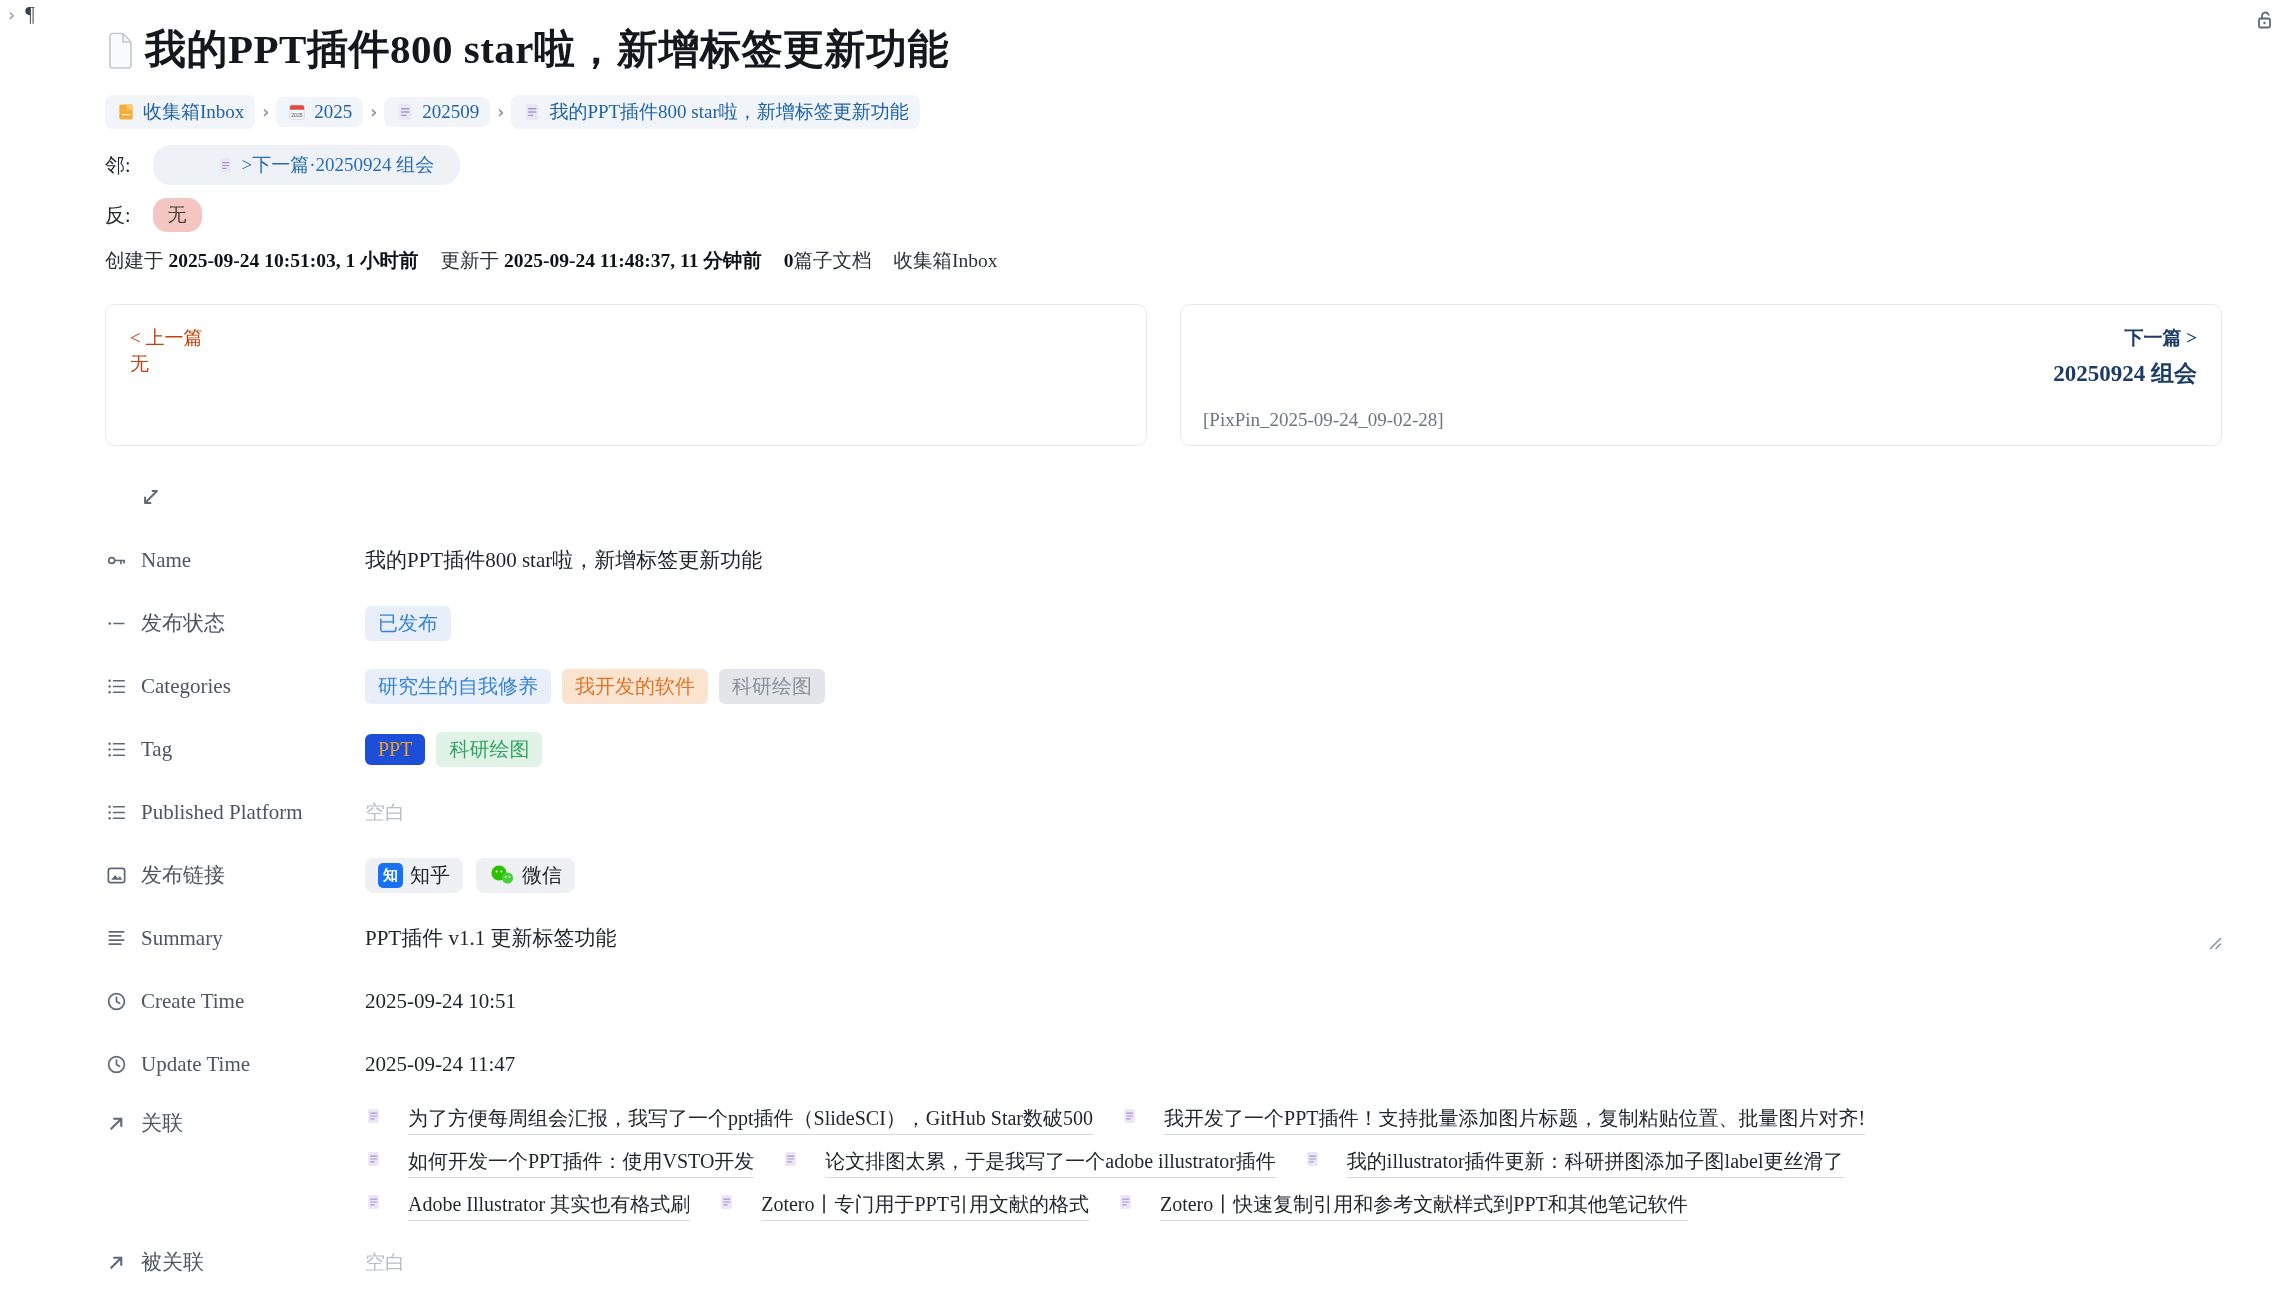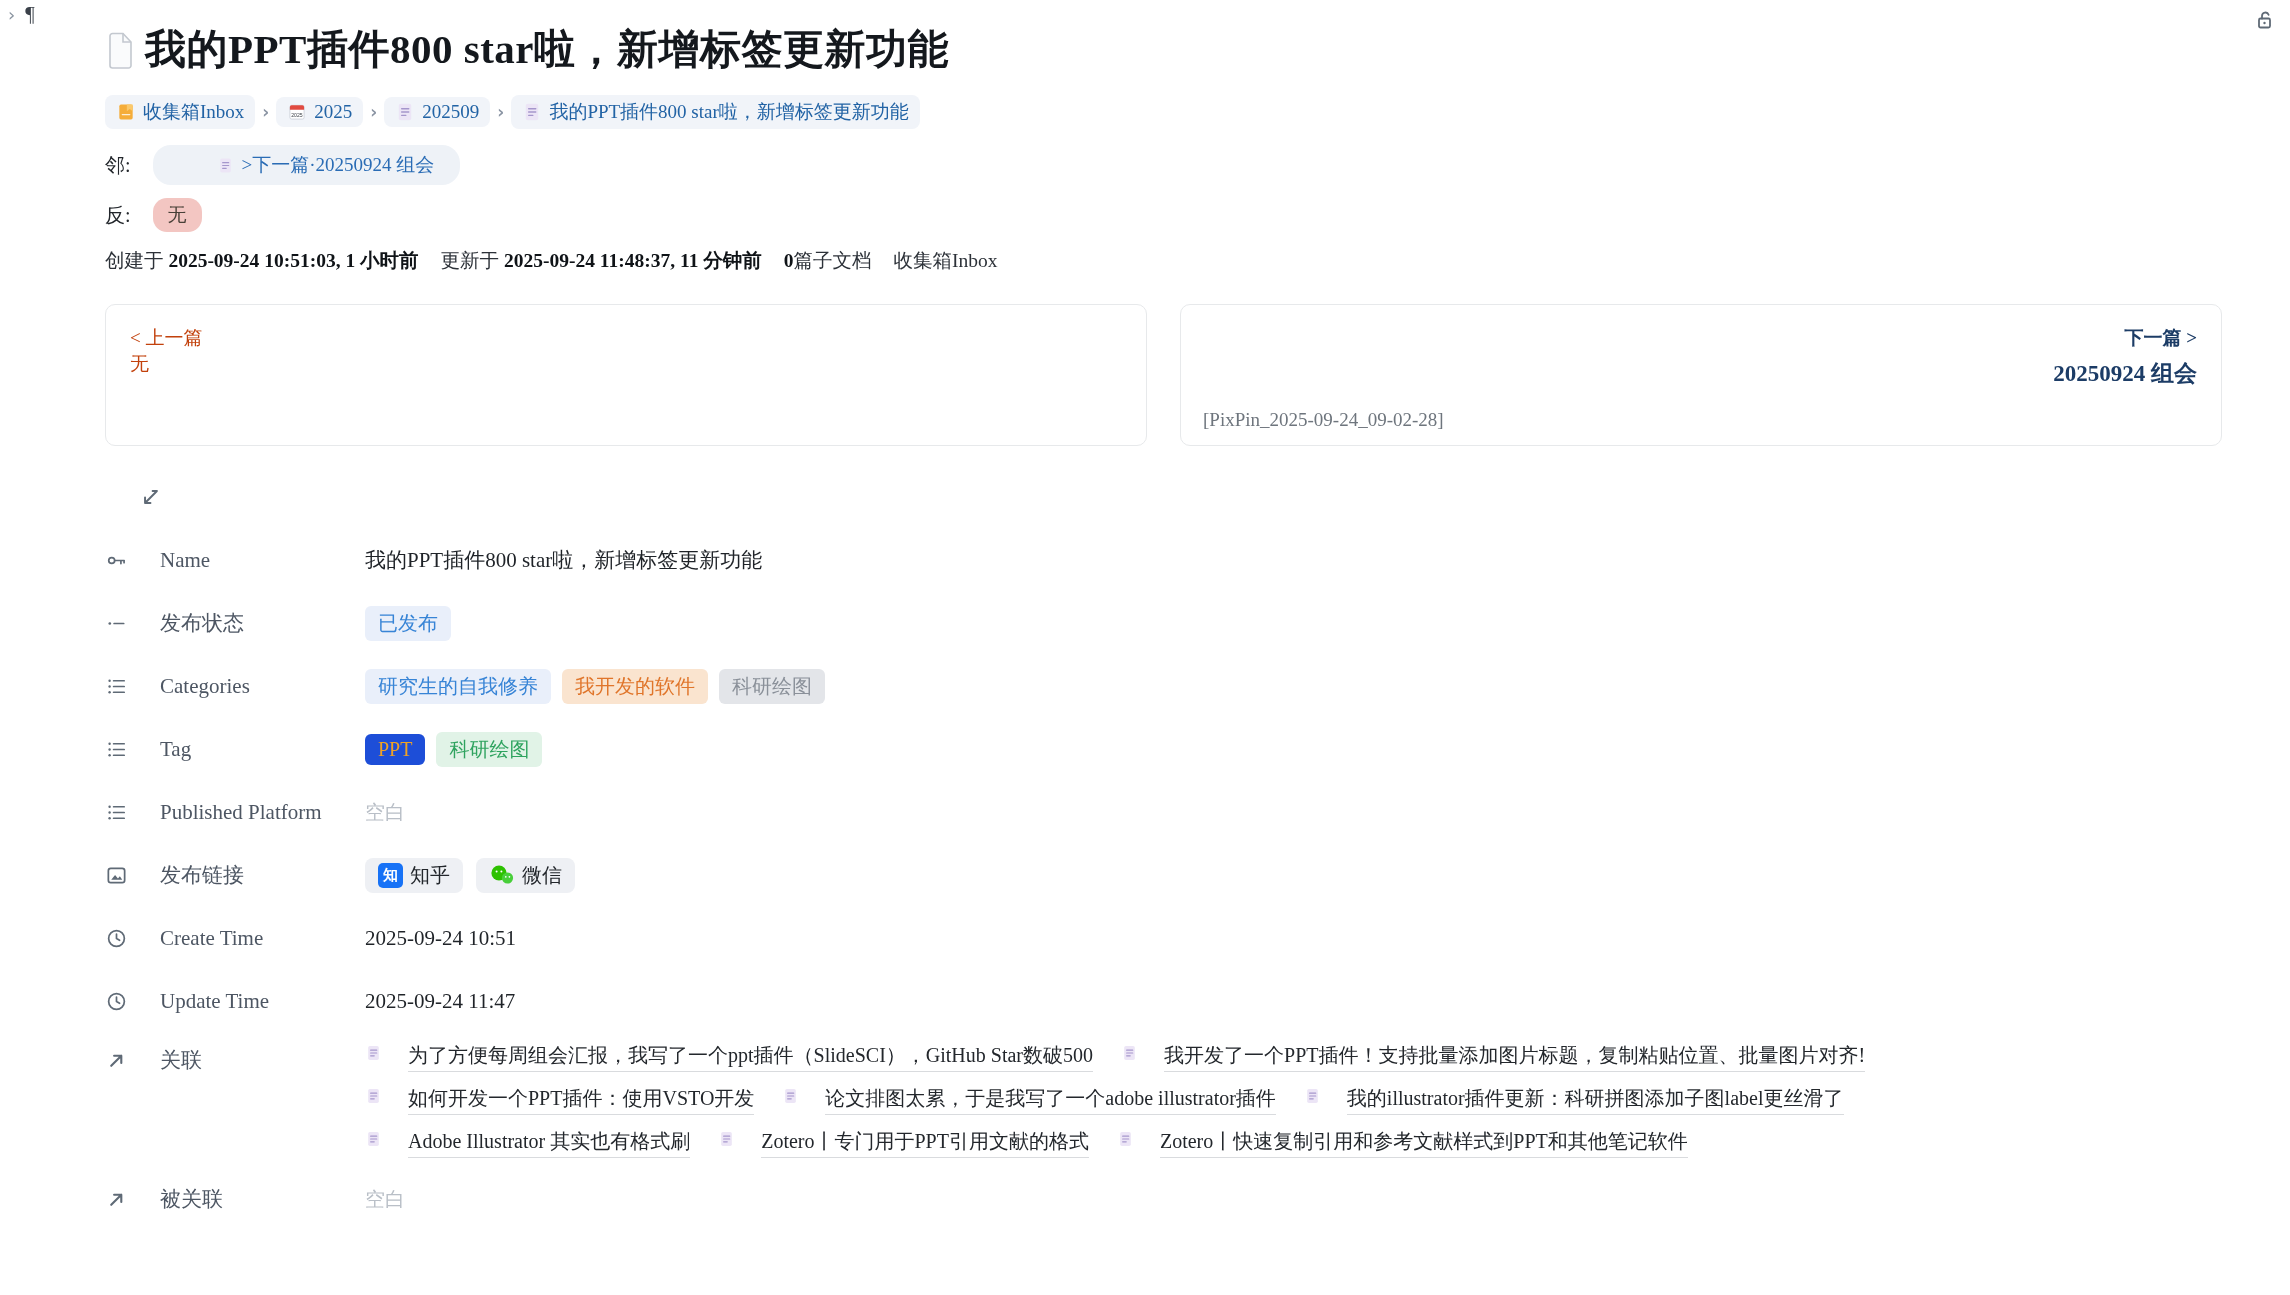--- a/index.html
+++ b/index.html
@@ -53,21 +53,21 @@
   .next-title { color:#1c3c66; font-size:23px; font-weight:700; margin-top:7px; }
   .next-caption { position:absolute; left:22px; bottom:14px; color:#6e757d; font-size:19px; }
 
   
   .collapse-btn { margin:38px 0 0 33px; width:26px; height:26px; cursor:pointer; }
 
   
   .props { margin-top:24px; }
   .prop-row { display:flex; align-items:center; min-height:44px; margin-bottom:19px; }
   .prop-row.top { align-items:flex-start; }
-  .prop-key { width:260px; flex:none; display:flex; align-items:center; gap:32px;
+  .prop-key { width:260px; flex:none; display:flex; align-items:center; gap:13px;
               color:#4d5663; font-size:21px; }
   .prop-key .picon { width:23px; height:23px; flex:none; }
   .prop-val { font-size:21px; color:#1f2328; display:flex; align-items:center; flex-wrap:wrap; }
   .empty-val { color:#b9bfc7; font-size:20px; }
 
   .tag { display:inline-block; padding:4px 13px; border-radius:6px; font-size:20px; margin-right:11px; cursor:pointer; }
   .tag-blue   { color:#3784d6; background:#e9effa; }
   .tag-orange { color:#e0752a; background:#fae4cf; }
   .tag-gray   { color:#8a9099; background:#e3e5e9; }
   .tag-yellow { color:#efa225; background:#1d4ed8; }
@@ -337,20 +337,32 @@
         </span>
         <span class="linkpill">
           <svg class="wechat-icon" viewBox="0 0 26 24">
               <use href="#sym-wechat"></use>
             </svg>
           <span>微信</span>
         </span>
       </div>
     </div>
 
+    <div class="prop-row summary-row">
+      <div class="prop-key">
+        <svg class="picon stroke-ico" viewBox="0 0 24 24">
+            <use href="#sym-align"></use>
+          </svg>
+        <span>Summary</span>
+      </div>
+      <div class="prop-val">PPT插件 v1.1 更新标签功能</div>
+      <svg class="resize-grip" viewBox="0 0 14 14">
+          <use href="#sym-grip"></use>
+        </svg>
+    </div>
 
     <div class="prop-row">
       <div class="prop-key">
         <svg class="picon stroke-ico" viewBox="0 0 24 24">
             <use href="#sym-clock"></use>
           </svg>
         <span>Create Time</span>
       </div>
       <div class="prop-val">2025-09-24 10:51</div>
     </div>

